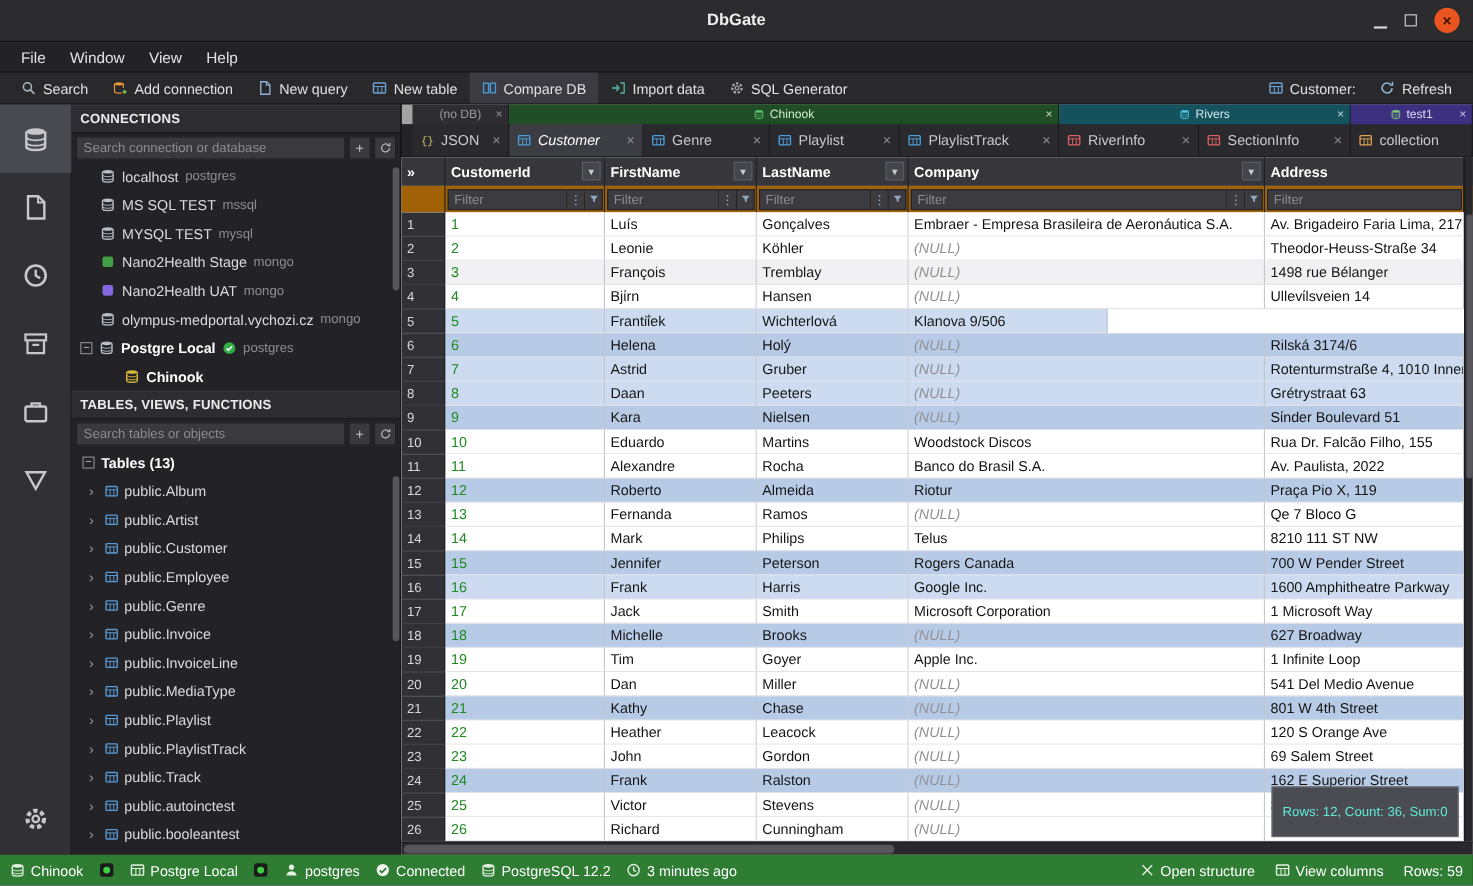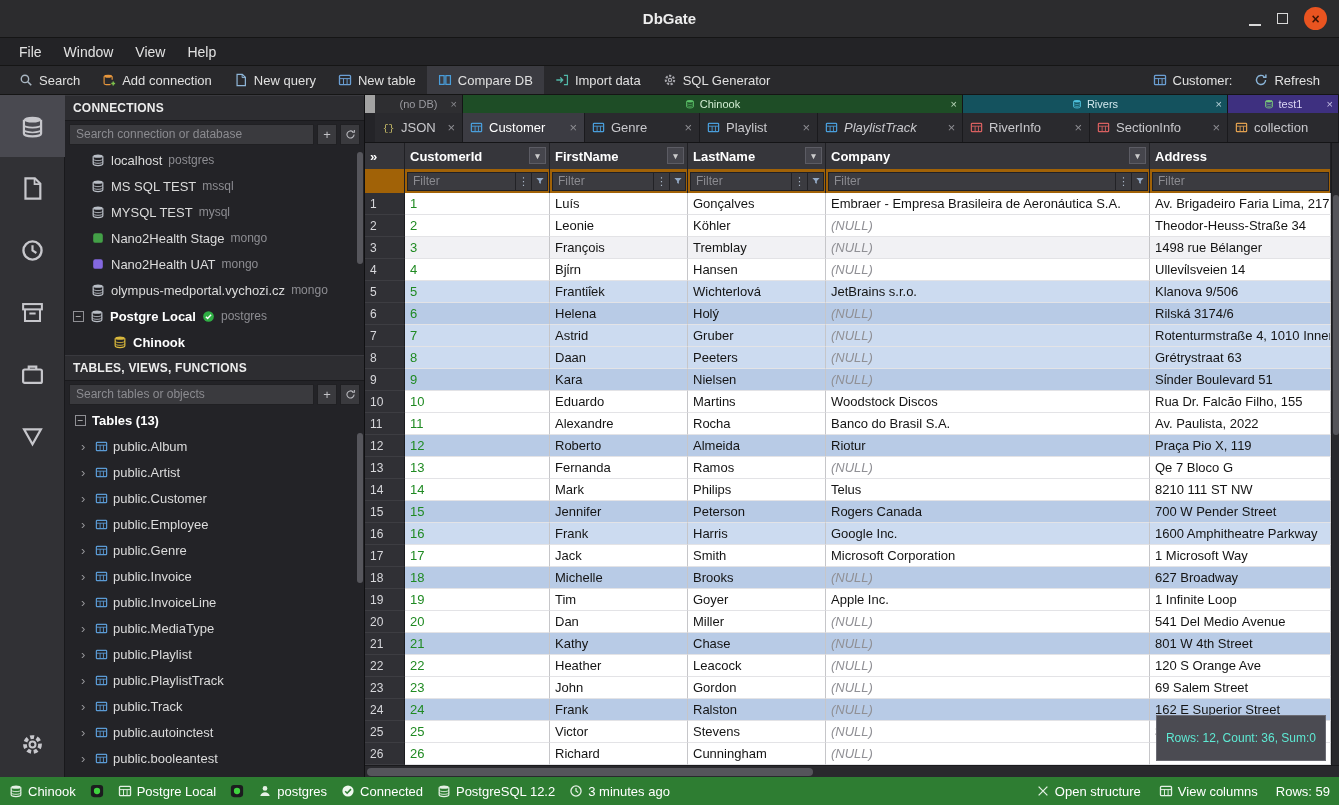--- a/index.html
+++ b/index.html
@@ -559,21 +559,21 @@
       <div class="filetabs" id="filetabs">
           <div class="ftab" style="flex: 0 0 88px;">
             <span class="icon">
               <svg width="13" height="13" viewBox="0 0 16 16">
                 <text x="8" y="12.5" text-anchor="middle" font-size="12" font-family="Liberation Mono, monospace" fill="#cfc36a">{}</text>
               </svg>
             </span>
             <span class="ftab-label">JSON</span>
             <span class="x">×</span>
           </div>
-          <div class="ftab active" style="flex: 0 0 122px;">
+          <div class="ftab active" style="flex: 0 0 122px; font-style: italic;">
             <span class="icon">
               <svg width="13" height="13" viewBox="0 0 16 16">
                 <rect x="1.7" y="2.8" width="12.6" height="10.4" rx="1" fill="none" stroke="#4a9edb" stroke-width="1.5"></rect>
                 <path d="M1.7 6.4h12.6M6.3 6.4v6.8M10.4 6.4v6.8" stroke="#4a9edb" stroke-width="1.1" fill="none"></path>
               </svg>
             </span>
             <span class="ftab-label">Customer</span>
             <span class="x">×</span>
           </div>
           <div class="ftab" style="flex: 0 0 115px; justify-content: center;">
@@ -589,21 +589,21 @@
           <div class="ftab" style="flex: 0 0 118px;">
             <span class="icon">
               <svg width="13" height="13" viewBox="0 0 16 16">
                 <rect x="1.7" y="2.8" width="12.6" height="10.4" rx="1" fill="none" stroke="#4a9edb" stroke-width="1.5"></rect>
                 <path d="M1.7 6.4h12.6M6.3 6.4v6.8M10.4 6.4v6.8" stroke="#4a9edb" stroke-width="1.1" fill="none"></path>
               </svg>
             </span>
             <span class="ftab-label">Playlist</span>
             <span class="x">×</span>
           </div>
-          <div class="ftab" style="flex: 0 0 145px; font-style: italic;">
+          <div class="ftab" style="flex: 0 0 145px;">
             <span class="icon">
               <svg width="13" height="13" viewBox="0 0 16 16">
                 <rect x="1.7" y="2.8" width="12.6" height="10.4" rx="1" fill="none" stroke="#4a9edb" stroke-width="1.5"></rect>
                 <path d="M1.7 6.4h12.6M6.3 6.4v6.8M10.4 6.4v6.8" stroke="#4a9edb" stroke-width="1.1" fill="none"></path>
               </svg>
             </span>
             <span class="ftab-label">PlaylistTrack</span>
             <span class="x">×</span>
           </div>
           <div class="ftab" style="flex: 0 0 127px;">
@@ -732,21 +732,20 @@
               <div class="cell w2">Bjίrn</div>
               <div class="cell w3">Hansen</div>
               <div class="cell w4 null">(NULL)</div>
               <div class="cell w5">Ullevίlsveien 14</div>
             </div>
             <div class="grow sel">
               <div class="cell rn w0">5</div>
               <div class="cell w1 id">5</div>
               <div class="cell w2">Frantiΐek</div>
               <div class="cell w3">Wichterlová</div>
-              <div class="cell w4">JetBrains s.r.o.</div>
               <div class="cell w5">Klanova 9/506</div>
             </div>
             <div class="grow sel stripe">
               <div class="cell rn w0">6</div>
               <div class="cell w1 id">6</div>
               <div class="cell w2">Helena</div>
               <div class="cell w3">Holý</div>
               <div class="cell w4 null">(NULL)</div>
               <div class="cell w5">Rilská 3174/6</div>
             </div>

